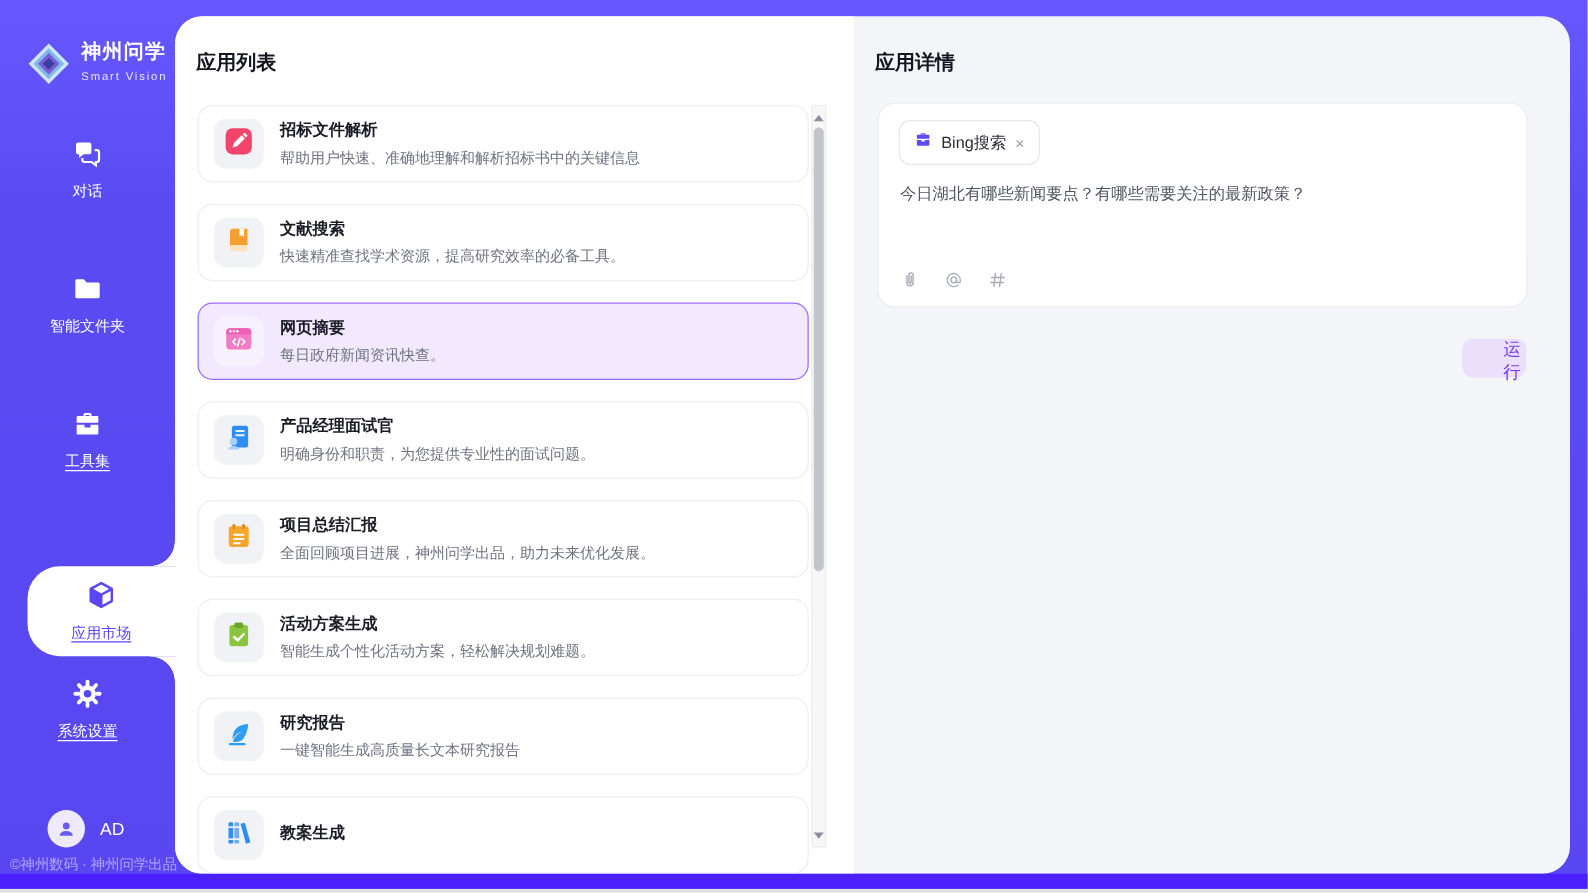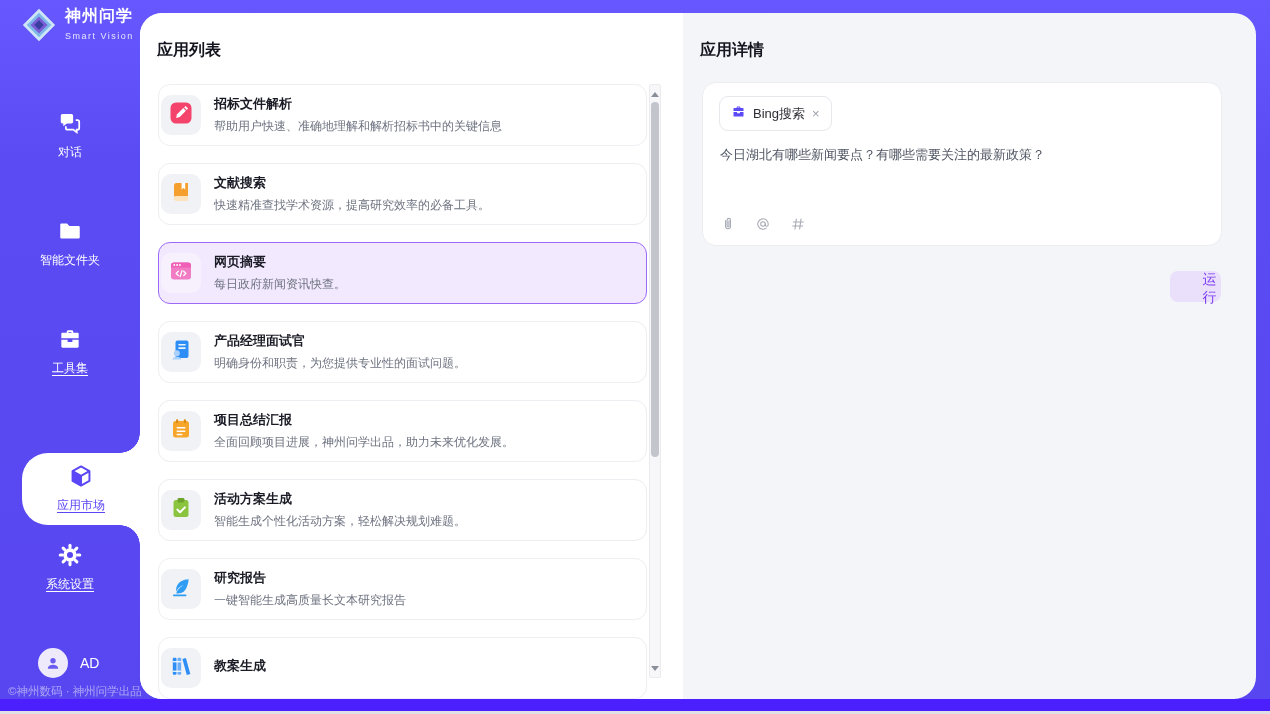--- a/index.html
+++ b/index.html
@@ -4,21 +4,21 @@
 <style>
   * { margin:0; padding:0; box-sizing:border-box; }
   html,body { width:1270px; height:714px; overflow:hidden;
     font-family:"Liberation Sans","DejaVu Sans",sans-serif; background:#dfe0e5; }
   .app-frame { position:absolute; left:0; top:0; width:1270px; height:711px;
     background:linear-gradient(180deg,#6658fe 0%,#5b4bf3 22%,#5847f0 100%); }
   .bottom-band { position:absolute; left:0; bottom:0; width:100%; height:12px; background:#4c20fe; }
 
   
   .sidebar { position:absolute; left:0; top:0; width:140px; height:699px; }
-  .brand { position:absolute; left:20px; top:6px; display:flex; align-items:center; gap:7px; }
+  .brand { position:absolute; left:20px; top:32px; display:flex; align-items:center; gap:7px; }
   .brand .logo-icon svg { width:38px; height:38px; display:block; }
   .brand-name { color:#fff; font-size:16px; font-weight:bold; letter-spacing:1px; line-height:18px; }
   .brand-sub { color:#e8e6ff; font-size:9px; letter-spacing:1.5px; }
   .nav-item { position:absolute; left:0; width:140px; height:66px; text-align:center; cursor:pointer; }
   .nav-item .icon svg { width:26px; height:26px; display:inline-block; }
   .nav-label { display:block; margin-top:4px; color:#fff; font-size:12px; }
   .nav-label.u { text-decoration:underline; text-underline-offset:3px; }
   .nav-item.active { left:22px; width:118px; height:72px; background:#fff;
     border-radius:26px 0 0 26px; padding-top:10px; }
   .nav-item.active::before, .nav-item.active::after { content:""; position:absolute; right:0; width:20px; height:20px; }
@@ -33,21 +33,21 @@
 
   
   .content { position:absolute; left:140px; top:13px; width:1116px; height:686px;
     border-radius:22px; overflow:hidden; display:flex; background:#f4f5f8; }
   .list-panel { position:relative; width:543px; height:100%; background:#fff; flex:none; }
   .panel-title { position:absolute; left:17px; top:27px; font-size:16px; font-weight:bold; color:#15151f; }
 
   .cards { position:absolute; left:18px; top:71px; width:489px; }
   .app-card { position:relative; height:62px; margin-bottom:17px; background:#fff;
     border:1px solid #ededf2; border-radius:12px; display:flex; align-items:center;
-    padding:0 2px; gap:13px; cursor:pointer; }
+    padding:0 12px; gap:13px; cursor:pointer; }
   .app-card.selected { background:#f2e9fe; border:1px solid #9b6bf8; }
   .tile { width:40px; height:40px; border-radius:10px; background:#f1f2f6; flex:none;
     display:flex; align-items:center; justify-content:center; }
   .app-card.selected .tile { background:#f7f1fe; }
   .tile svg { width:24px; height:24px; }
   .card-text { min-width:0; }
   .card-title { font-size:13px; font-weight:bold; color:#1b1b26; margin-bottom:5px; }
   .card-desc { font-size:12px; color:#6e7380; white-space:nowrap; }
 
   .scrollbar { position:absolute; left:509px; top:71px; width:12px; height:594px;

